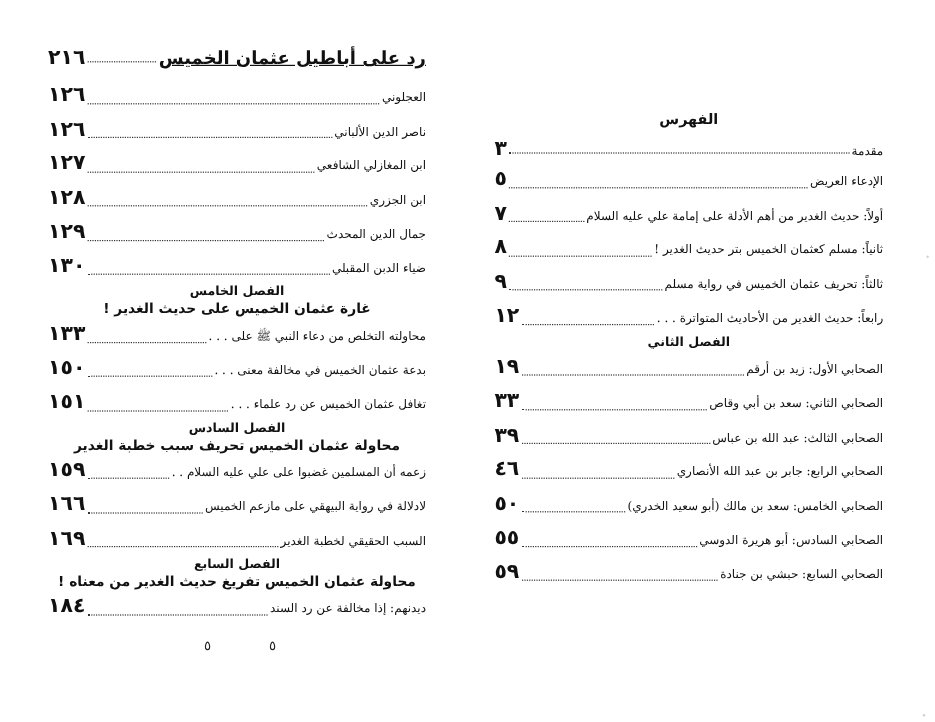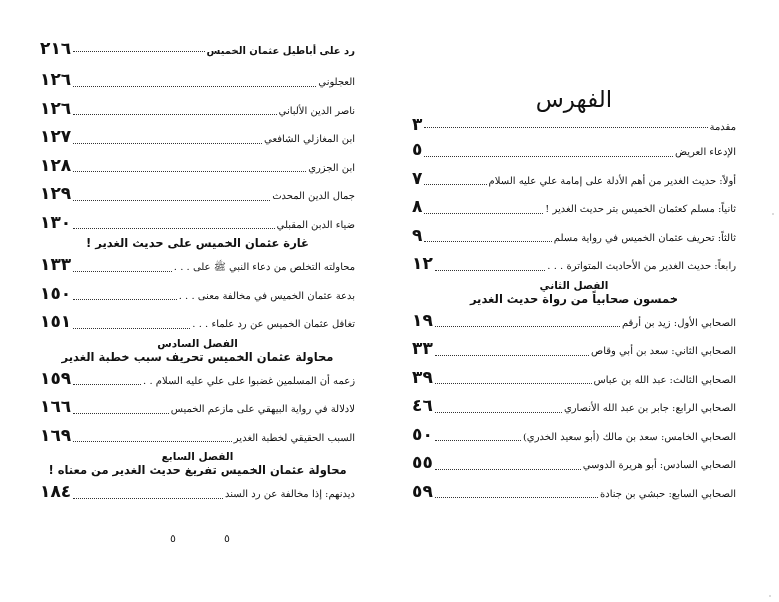--- a/index.html
+++ b/index.html
@@ -27,22 +27,22 @@
     .toc {
       position: absolute;
       direction: rtl;
     }
     .page-left .toc { left: 40px; width: 315px; top: 38px; }
     .page-right .toc { left: 22px; width: 324px; top: 86px; }
 
     .toc-title {
       text-align: center;
       font-family: "DejaVu Sans", sans-serif;
-      font-weight: normal;
-      font-size: 23px;
+      font-weight: bold;
+      font-size: 12px;
       height: 26px;
       line-height: 26px;
       margin-bottom: 2px;
     }
     .row {
       display: flex;
       flex-direction: row;
       align-items: baseline;
       height: 28.5px;
       line-height: 28.5px;
@@ -51,21 +51,22 @@
     .row.compact { height: 21px; line-height: 21px; }
     .row .label {
       font-family: "DejaVu Serif", serif;
       font-size: 10px;
       white-space: nowrap;
       flex: 0 0 auto;
     }
     .row .label.small {
       font-family: "DejaVu Sans", sans-serif;
       font-weight: bold;
-      font-size: 10px;
+      font-size: 15px;
+      text-decoration: underline;
     }
     .row .leader {
       flex: 1 1 auto;
       border-bottom: 1px dotted #333;
       margin: 0 2px 7px 2px;
       min-width: 10px;
       height: 0;
       align-self: flex-end;
     }
     .row .page-num {
@@ -144,20 +145,21 @@
       <span class="leader"></span>
       <span class="page-num">١٢٩</span>
     </div>
     <div class="row">
       <span class="label">ضياء الدبن المقبلي</span>
       <span class="leader"></span>
       <span class="page-num">١٣٠</span>
     </div>
 
     <div class="heading">
+      <div>الفصل الخامس</div>
       <div class="sub">غارة عثمان الخميس على حديث الغدير !</div>
     </div>
 
     <div class="row">
       <span class="label">محاولته التخلص من دعاء النبي ﷺ على . . .</span>
       <span class="leader"></span>
       <span class="page-num">١٣٣</span>
     </div>
     <div class="row">
       <span class="label">بدعة عثمان الخميس في مخالفة معنى . . .</span>
@@ -242,21 +244,20 @@
       <span class="page-num">٩</span>
     </div>
     <div class="row">
       <span class="label">رابعاً: حديث الغدير من الأحاديث المتواترة . . .</span>
       <span class="leader"></span>
       <span class="page-num">١٢</span>
     </div>
 
     <div class="heading">
       <div>الفصل الثاني</div>
-      <div class="sub">خمسون صحابياً من رواة حديث الغدير</div>
     </div>
 
     <div class="row">
       <span class="label">الصحابي الأول: زيد بن أرقم</span>
       <span class="leader"></span>
       <span class="page-num">١٩</span>
     </div>
     <div class="row">
       <span class="label">الصحابي الثاني: سعد بن أبي وقاص</span>
       <span class="leader"></span>

